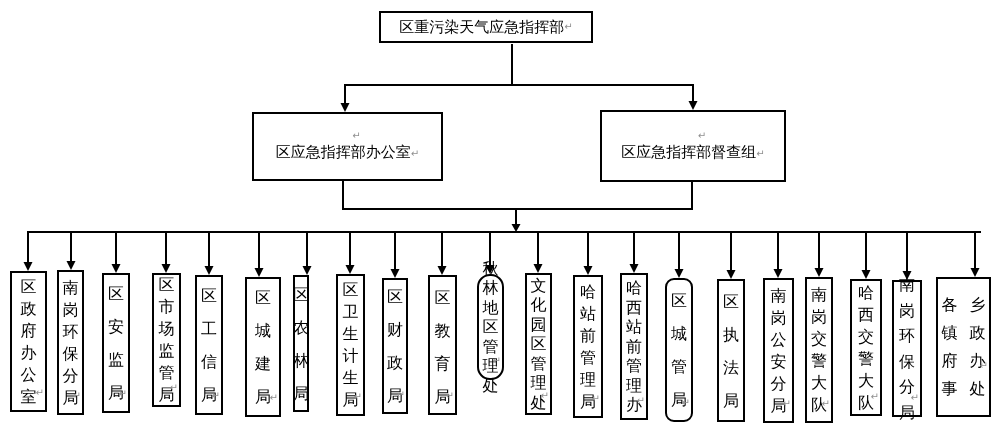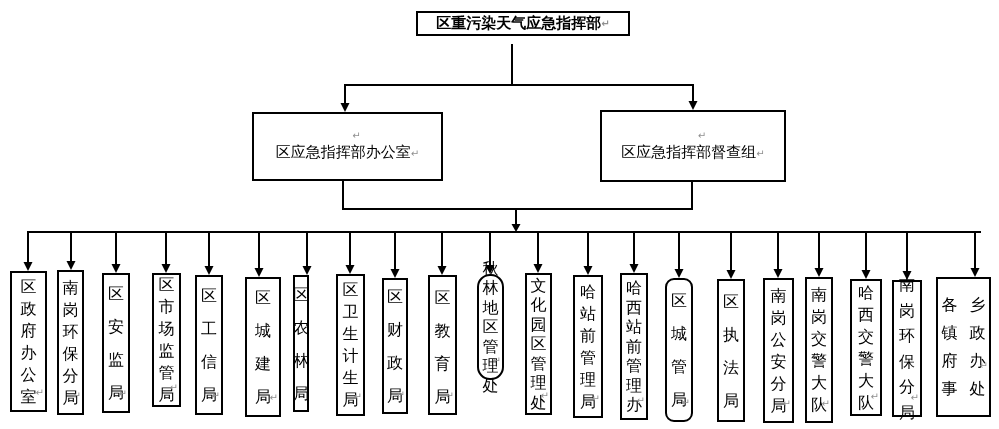--- a/index.html
+++ b/index.html
@@ -99,21 +99,21 @@
       <polygon points="674.5,269 683.5,269 679,278"></polygon>
       <polygon points="726.5,270 735.5,270 731,279"></polygon>
       <polygon points="773.5,269 782.5,269 778,278"></polygon>
       <polygon points="814.5,268 823.5,268 819,277"></polygon>
       <polygon points="861.5,270 870.5,270 866,279"></polygon>
       <polygon points="902.5,271 911.5,271 907,280"></polygon>
       <polygon points="970.5,268 979.5,268 975,277"></polygon>
     </g>
   </svg>
 
-  <div class="box root-box" style="left:416px;top:11px;width:214px;height:25px;font-weight:bold;">
+  <div class="box root-box" style="left:379px;top:11px;width:214px;height:32px;">
     <span class="lbl">区重污染天气应急指挥部</span>
       <span class="pmark">↵</span>
   </div>
 
   <div class="box l2-box" style="left:252px;top:112px;width:191px;height:69px;">
     <span class="pmark above">↵</span>
     <div><span class="lbl">区应急指挥部办公室</span><span class="pmark">↵</span></div>
   </div>
   <div class="box l2-box" style="left:600px;top:110px;width:186px;height:72px;">
     <span class="pmark above">↵</span>

